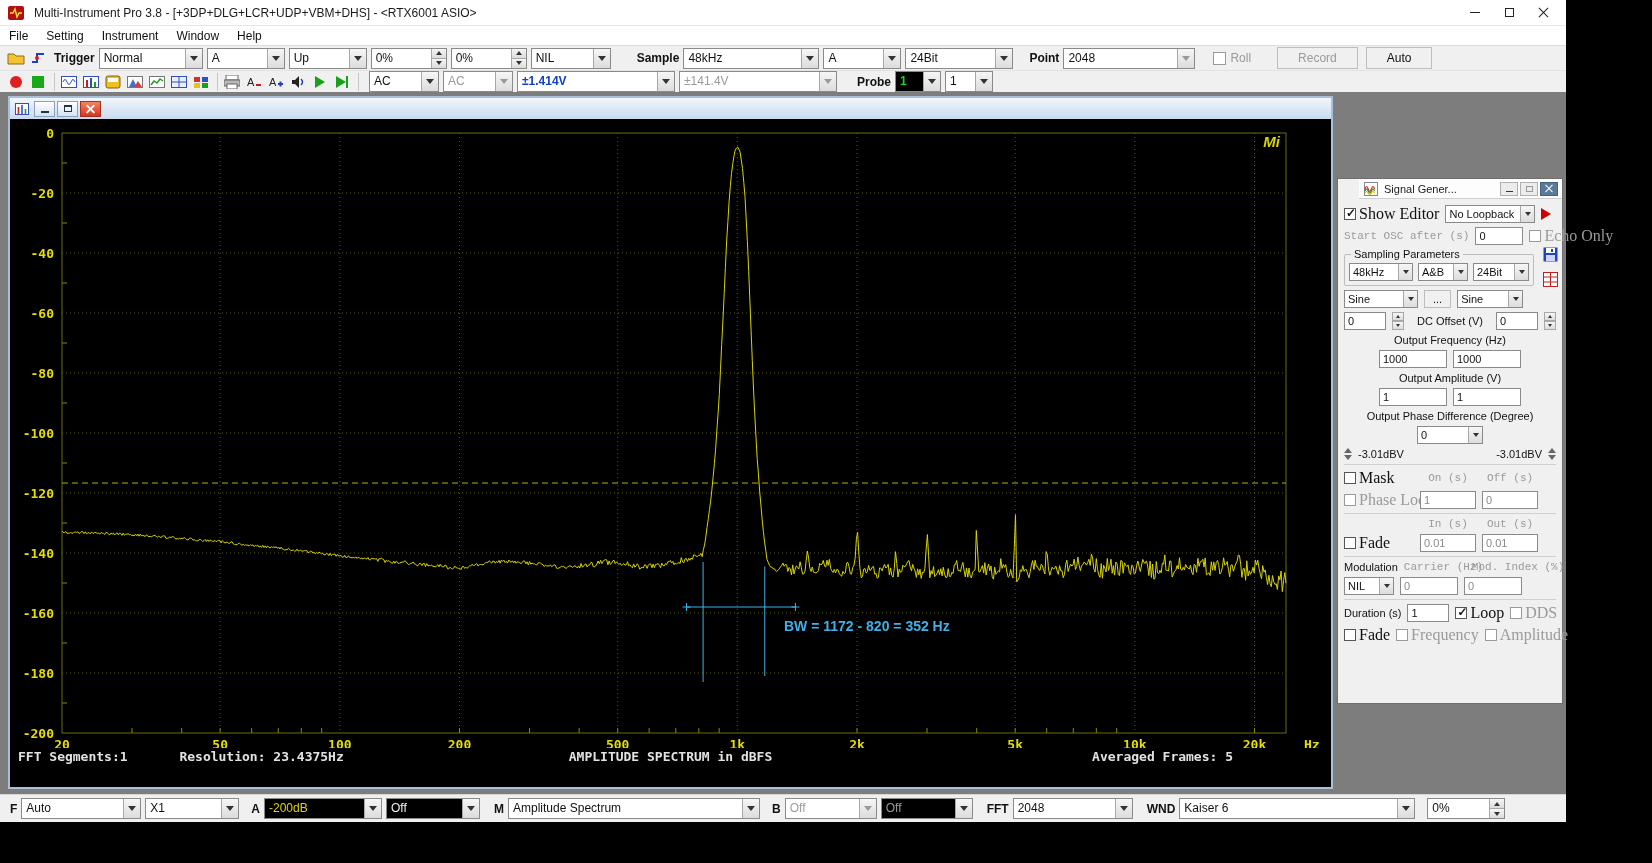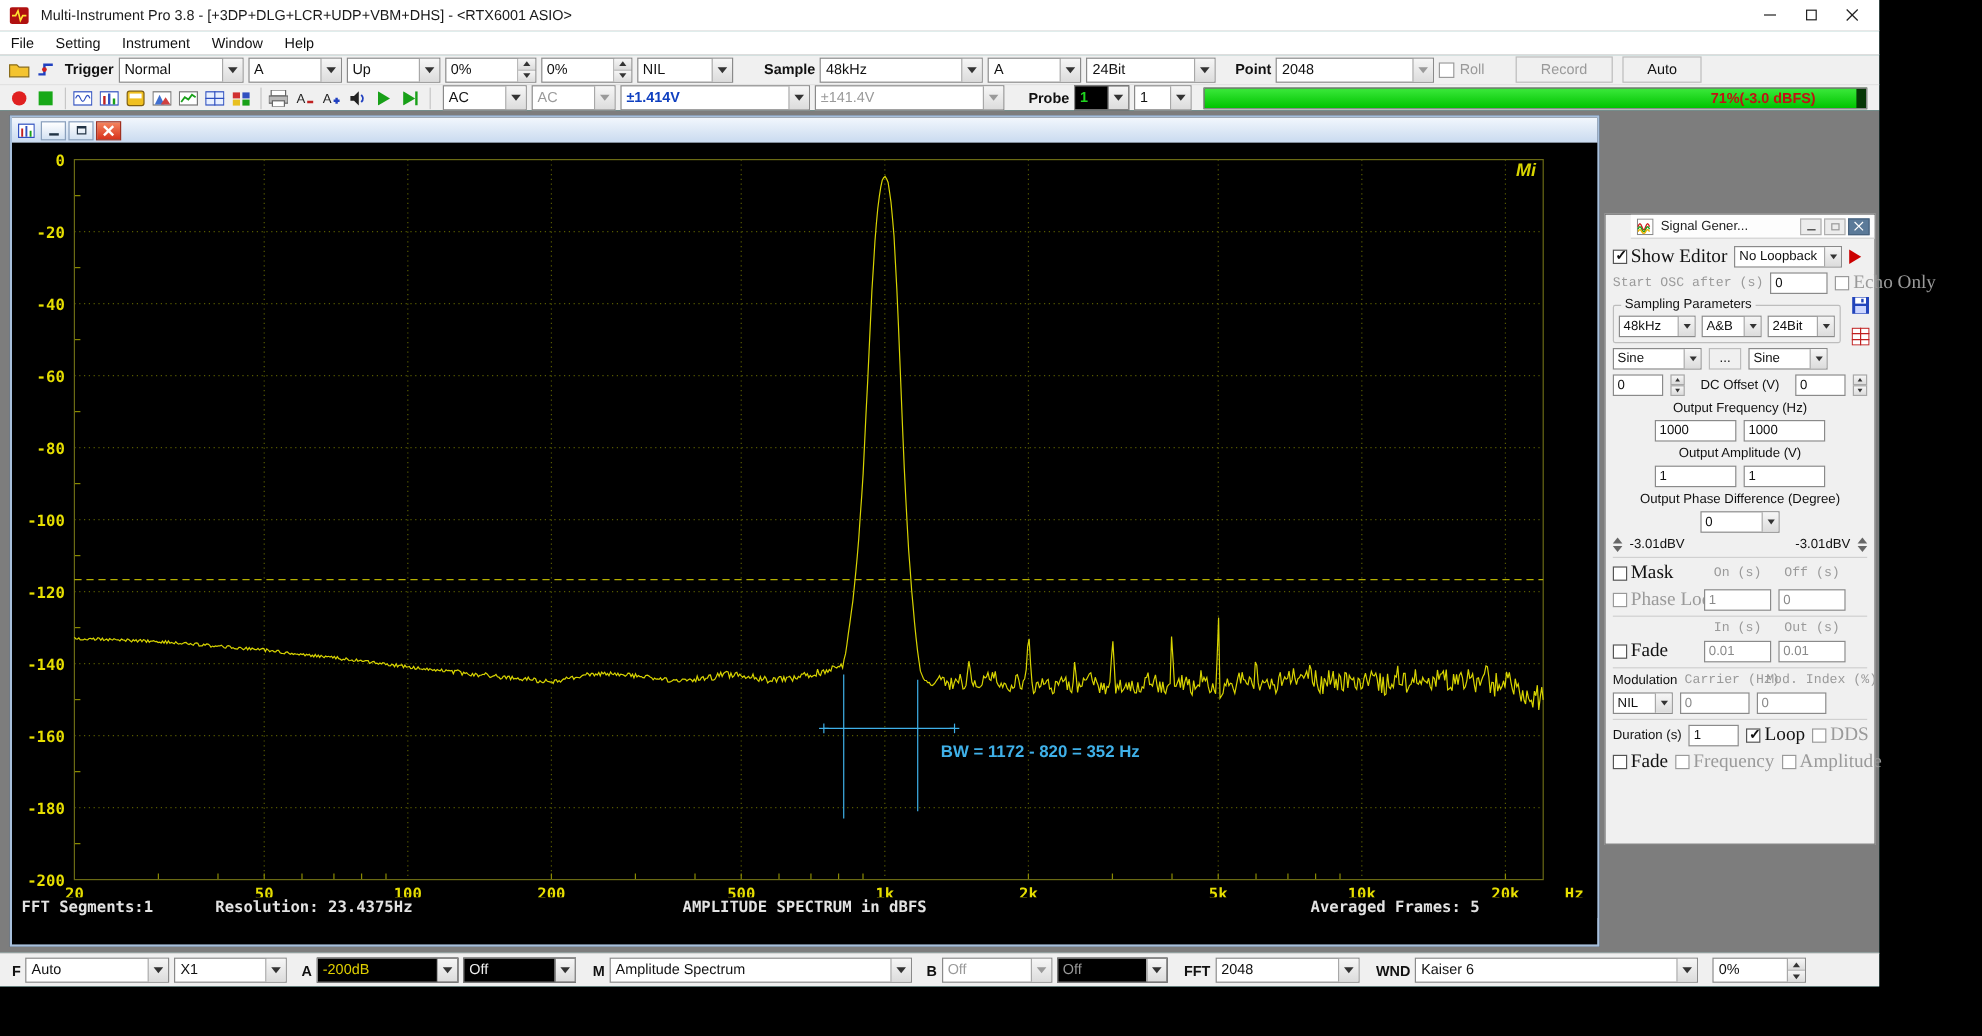--- a/index.html
+++ b/index.html
@@ -1,17 +1,17 @@
 <!DOCTYPE html>
 <html><head>
 <meta charset="utf-8">
 <style>
   *{margin:0;padding:0;box-sizing:border-box;}
   html,body{width:1652px;height:863px;background:#000;overflow:hidden;font-family:"Liberation Sans",sans-serif;}
-  #app{position:absolute;left:0;top:0;width:1566px;height:822px;background:#0f766e;}
+  #app{position:absolute;left:0;top:0;width:1566px;height:822px;background:#ef4444;}
 
   
   .titlebar{position:absolute;left:0;top:0;width:100%;height:26px;background:#ffffff;display:flex;align-items:center;padding:0 6px;border-bottom:1px solid #e8e8e8;}
   .title-text{font-size:12px;color:#1a1a1a;margin-left:6px;flex:1;white-space:nowrap;overflow:hidden;}
   .win-btns{display:flex;align-items:center;height:100%;}
   .wbtn{width:34px;height:100%;display:flex;align-items:center;justify-content:center;}
   .glyph-min{width:10px;height:1px;background:#222;}
   .glyph-max{width:9px;height:9px;border:1px solid #222;}
   .glyph-close{position:relative;width:11px;height:11px;}
   .glyph-close::before,.glyph-close::after{content:"";position:absolute;left:-1px;top:5px;width:13px;height:1px;background:#222;}
@@ -229,21 +229,21 @@
       </div>
     <div class="combo" style="width:108px">
         <span class="ct">24Bit</span>
         <span class="ca"></span>
       </div>
     <span class="tlabel" style="margin-left:12px">Point</span>
     <div class="combo dis" style="width:132px">
         <span class="ct" style="color:#111">2048</span>
         <span class="ca"></span>
       </div>
-    <label class="cb dis" style="">
+    <label class="cb dis" style="margin-left:14px">
         <span class="box"></span>
         <span>Roll</span>
       </label>
     <button class="tbtn dis" style="margin-left:26px">Record</button>
     <button class="tbtn" style="margin-left:8px">Auto</button>
   </div>
 
   <div class="toolbar tb2">
     <span class="icon16">
         <svg width="14" height="14">
@@ -361,24 +361,20 @@
       </div>
     <span class="tlabel" style="margin-left:16px">Probe</span>
     <div class="combo dark dark-g" style="width:46px">
         <span class="ct">1</span>
         <span class="ca"></span>
       </div>
     <div class="combo" style="width:48px">
         <span class="ct">1</span>
         <span class="ca"></span>
       </div>
-    <div class="progress">
-      <div class="fill"></div>
-      <span class="ptext">71%(-3.0 dBFS)</span>
-    </div>
   </div>
 
   <div id="workspace">
 
     <div id="sa-window">
       <div class="sa-titlebar">
         <span class="icon16" style="width:16px;height:16px">
           <svg width="14" height="14">
               <rect x="0.5" y="1.5" width="13" height="11" fill="#fff" stroke="#3050c0"></rect>
               <line x1="3.5" y1="12" x2="3.5" y2="5" stroke="#c02020" stroke-width="1.6"></line>

